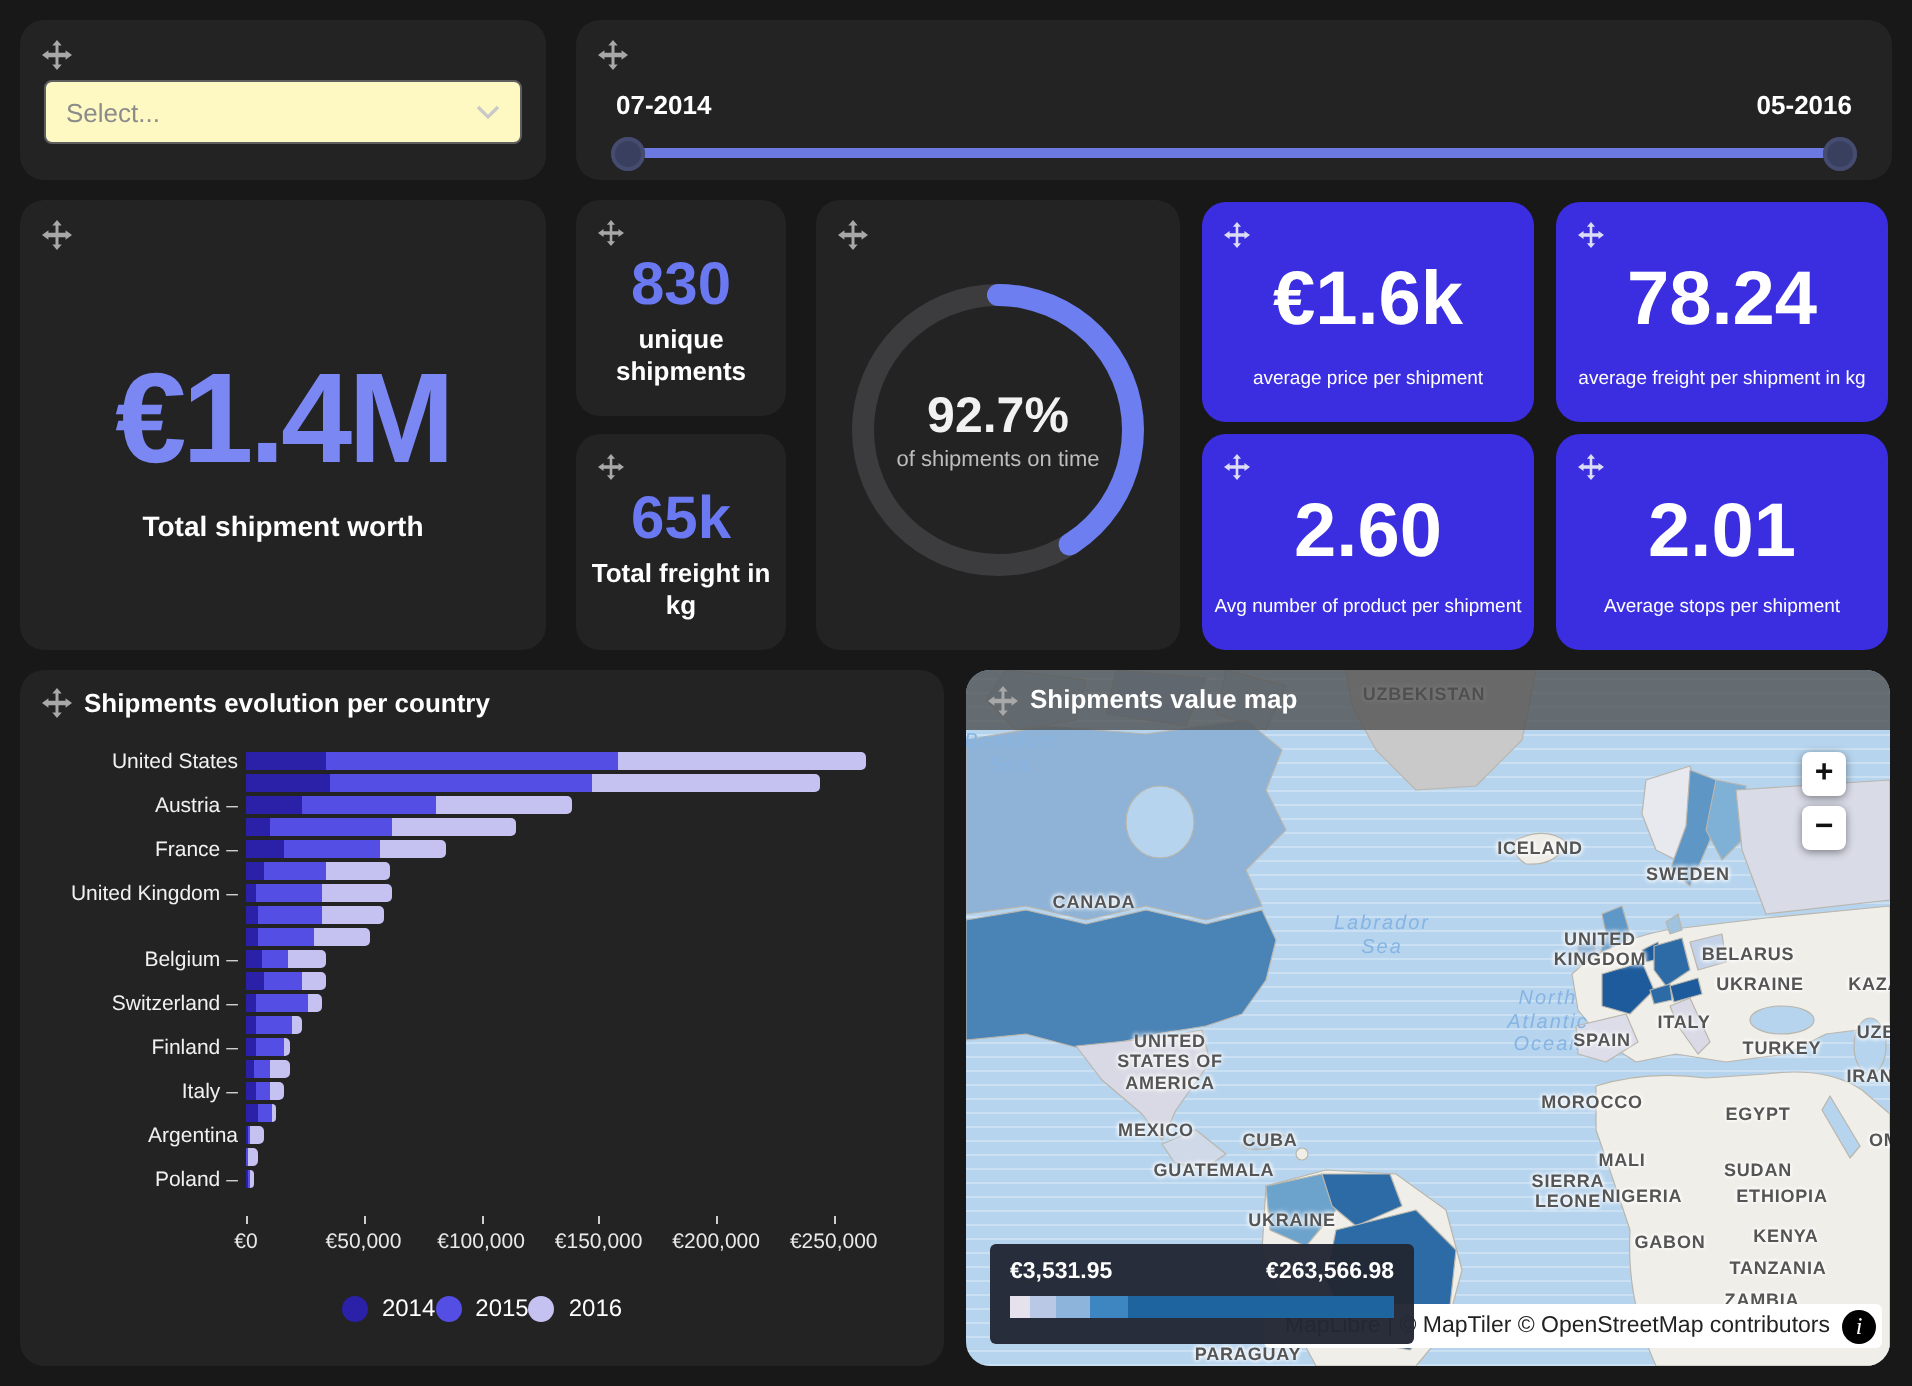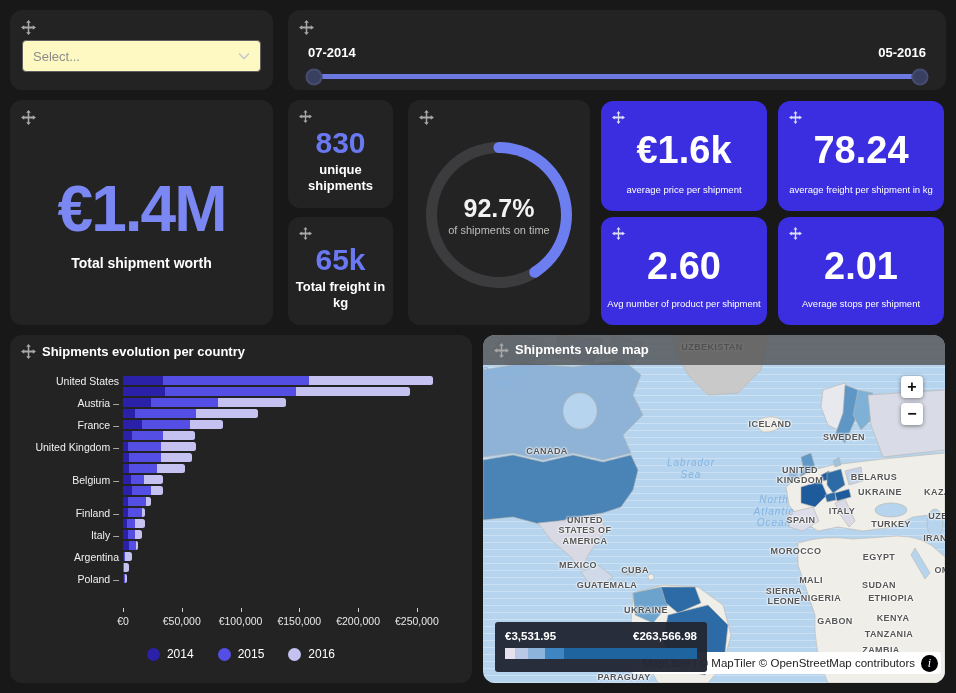--- a/index.html
+++ b/index.html
@@ -58,21 +58,21 @@
   .bar-row { display:flex; align-items:center; height:11px; }
   .bar-label { width:101px; flex:none; text-align:right; color:#f1f1f1; font-size:10.5px;
     white-space:nowrap; padding-right:4px; }
   .bar-label .dash { color:#cfcfcf; padding-left:3px; }
   .bar-track { flex:1; height:9px; display:flex; }
   .seg { height:100%; } .seg:last-child { border-radius:0 2.5px 2.5px 0; }
   #chart-xaxis { position:absolute; left:113px; right:14px; top:273px; height:24px; }
   .x-tick { position:absolute; transform:translateX(-50%); color:#e8e8e8; font-size:10.5px; top:7px; }
   .x-mark { position:absolute; width:1px; height:4px; background:#cfcfcf; top:0; }
   #chart-legend { position:absolute; left:0; right:0; top:312px; display:flex;
-    justify-content:center; gap:24px; }
+    justify-content:center; }
   .lg-item { display:flex; align-items:center; gap:7px; color:#fff; font-size:12px; }
   .lg-dot { width:13px; height:13px; border-radius:50%; }
 
   
   #map-card { overflow:hidden; }
   .map-canvas { position:absolute; inset:0; }
   .map-ocean { position:absolute; inset:0; background:#b6d4ee;
     background-image:repeating-linear-gradient(0deg, rgba(255,255,255,.28) 0 1px, rgba(255,255,255,0) 1px 7px); }
   .map-label { position:absolute; transform:translate(-50%,-50%); color:#555; font-size:9px;
     font-weight:bold; letter-spacing:.4px; white-space:pre-line; text-align:center; line-height:1.15;
@@ -307,20 +307,28 @@
           <div class="seg" style="width: 3.85965%; background: rgb(85, 78, 228);"></div>
           <div class="seg" style="width: 5.61404%; background: rgb(197, 193, 241);"></div>
         </div>
       </div>
       <div class="bar-row">
         <span class="bar-label"></span>
         <div class="bar-track">
           <div class="seg" style="width: 2.80702%; background: rgb(42, 33, 168);"></div>
           <div class="seg" style="width: 5.61404%; background: rgb(85, 78, 228);"></div>
           <div class="seg" style="width: 3.50877%; background: rgb(197, 193, 241);"></div>
+        </div>
+      </div>
+      <div class="bar-row">
+        <span class="bar-label">Switzerland<span class="dash">–</span></span>
+        <div class="bar-track">
+          <div class="seg" style="width: 1.40351%; background: rgb(42, 33, 168);"></div>
+          <div class="seg" style="width: 7.7193%; background: rgb(85, 78, 228);"></div>
+          <div class="seg" style="width: 2.10526%; background: rgb(197, 193, 241);"></div>
         </div>
       </div>
       <div class="bar-row">
         <span class="bar-label"></span>
         <div class="bar-track">
           <div class="seg" style="width: 1.40351%; background: rgb(42, 33, 168);"></div>
           <div class="seg" style="width: 5.61404%; background: rgb(85, 78, 228);"></div>
           <div class="seg" style="width: 1.40351%; background: rgb(197, 193, 241);"></div>
         </div>
       </div>

